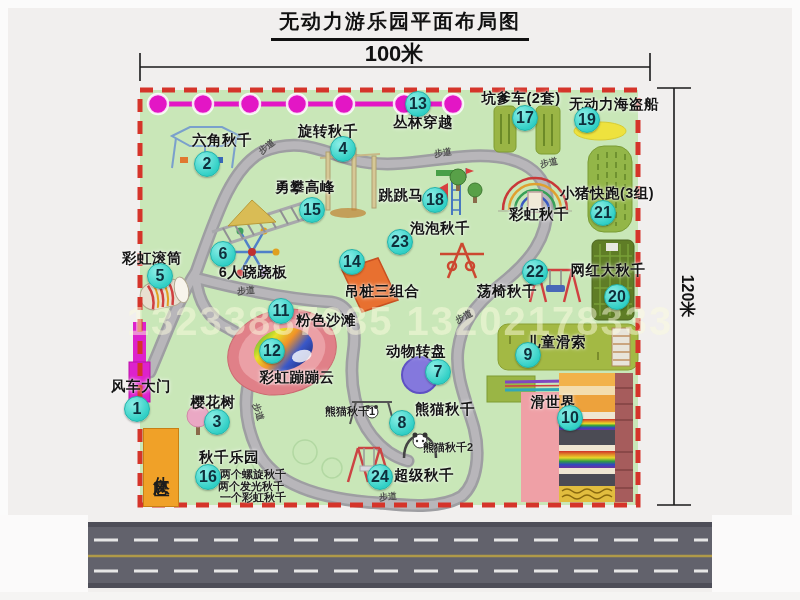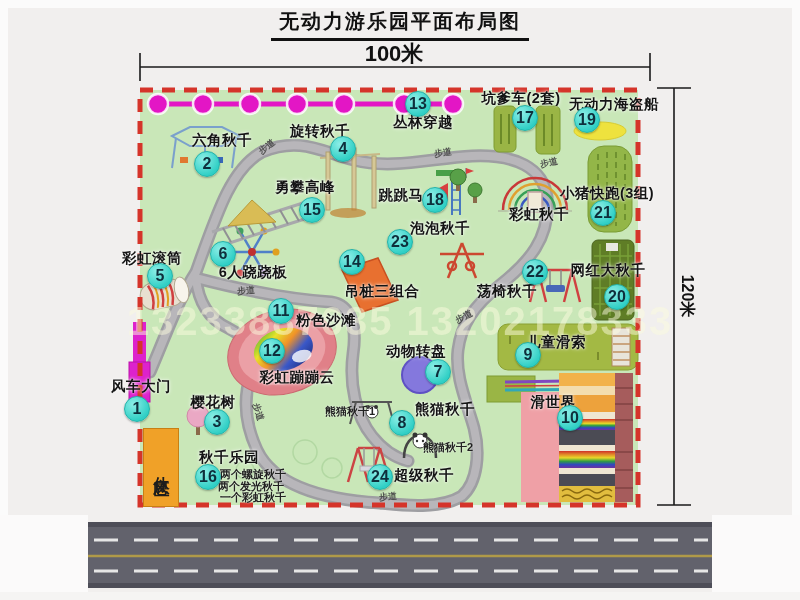--- a/index.html
+++ b/index.html
@@ -367,21 +367,21 @@
   <div class="small-label" style="left:448px;top:447px;">熊猫秋千2</div>
 
   <div id="overlay">
       <div class="marker" style="left: 137px; top: 409px;">1</div>
       <div class="attr-label" style="left: 141px; top: 386px;">风车大门</div>
       <div class="marker" style="left: 207px; top: 164px;">2</div>
       <div class="attr-label" style="left: 222px; top: 140px;">六角秋千</div>
       <div class="marker" style="left: 217px; top: 422px;">3</div>
       <div class="attr-label" style="left: 213px; top: 402px;">樱花树</div>
       <div class="marker" style="left: 343px; top: 149px;">4</div>
-      <div class="attr-label" style="left: 320px; top: 131px;">旋转秋千</div>
+      <div class="attr-label" style="left: 328px; top: 131px;">旋转秋千</div>
       <div class="marker" style="left: 160px; top: 276px;">5</div>
       <div class="attr-label" style="left: 152px; top: 258px;">彩虹滚筒</div>
       <div class="marker" style="left: 223px; top: 254px;">6</div>
       <div class="attr-label" style="left: 253px; top: 272px;">6人跷跷板</div>
       <div class="marker" style="left: 438px; top: 372px;">7</div>
       <div class="attr-label" style="left: 416px; top: 351px;">动物转盘</div>
       <div class="marker" style="left: 402px; top: 423px;">8</div>
       <div class="attr-label" style="left: 445px; top: 409px;">熊猫秋千</div>
       <div class="marker" style="left: 528px; top: 355px;">9</div>
       <div class="attr-label" style="left: 556px; top: 342px;">儿童滑索</div>

